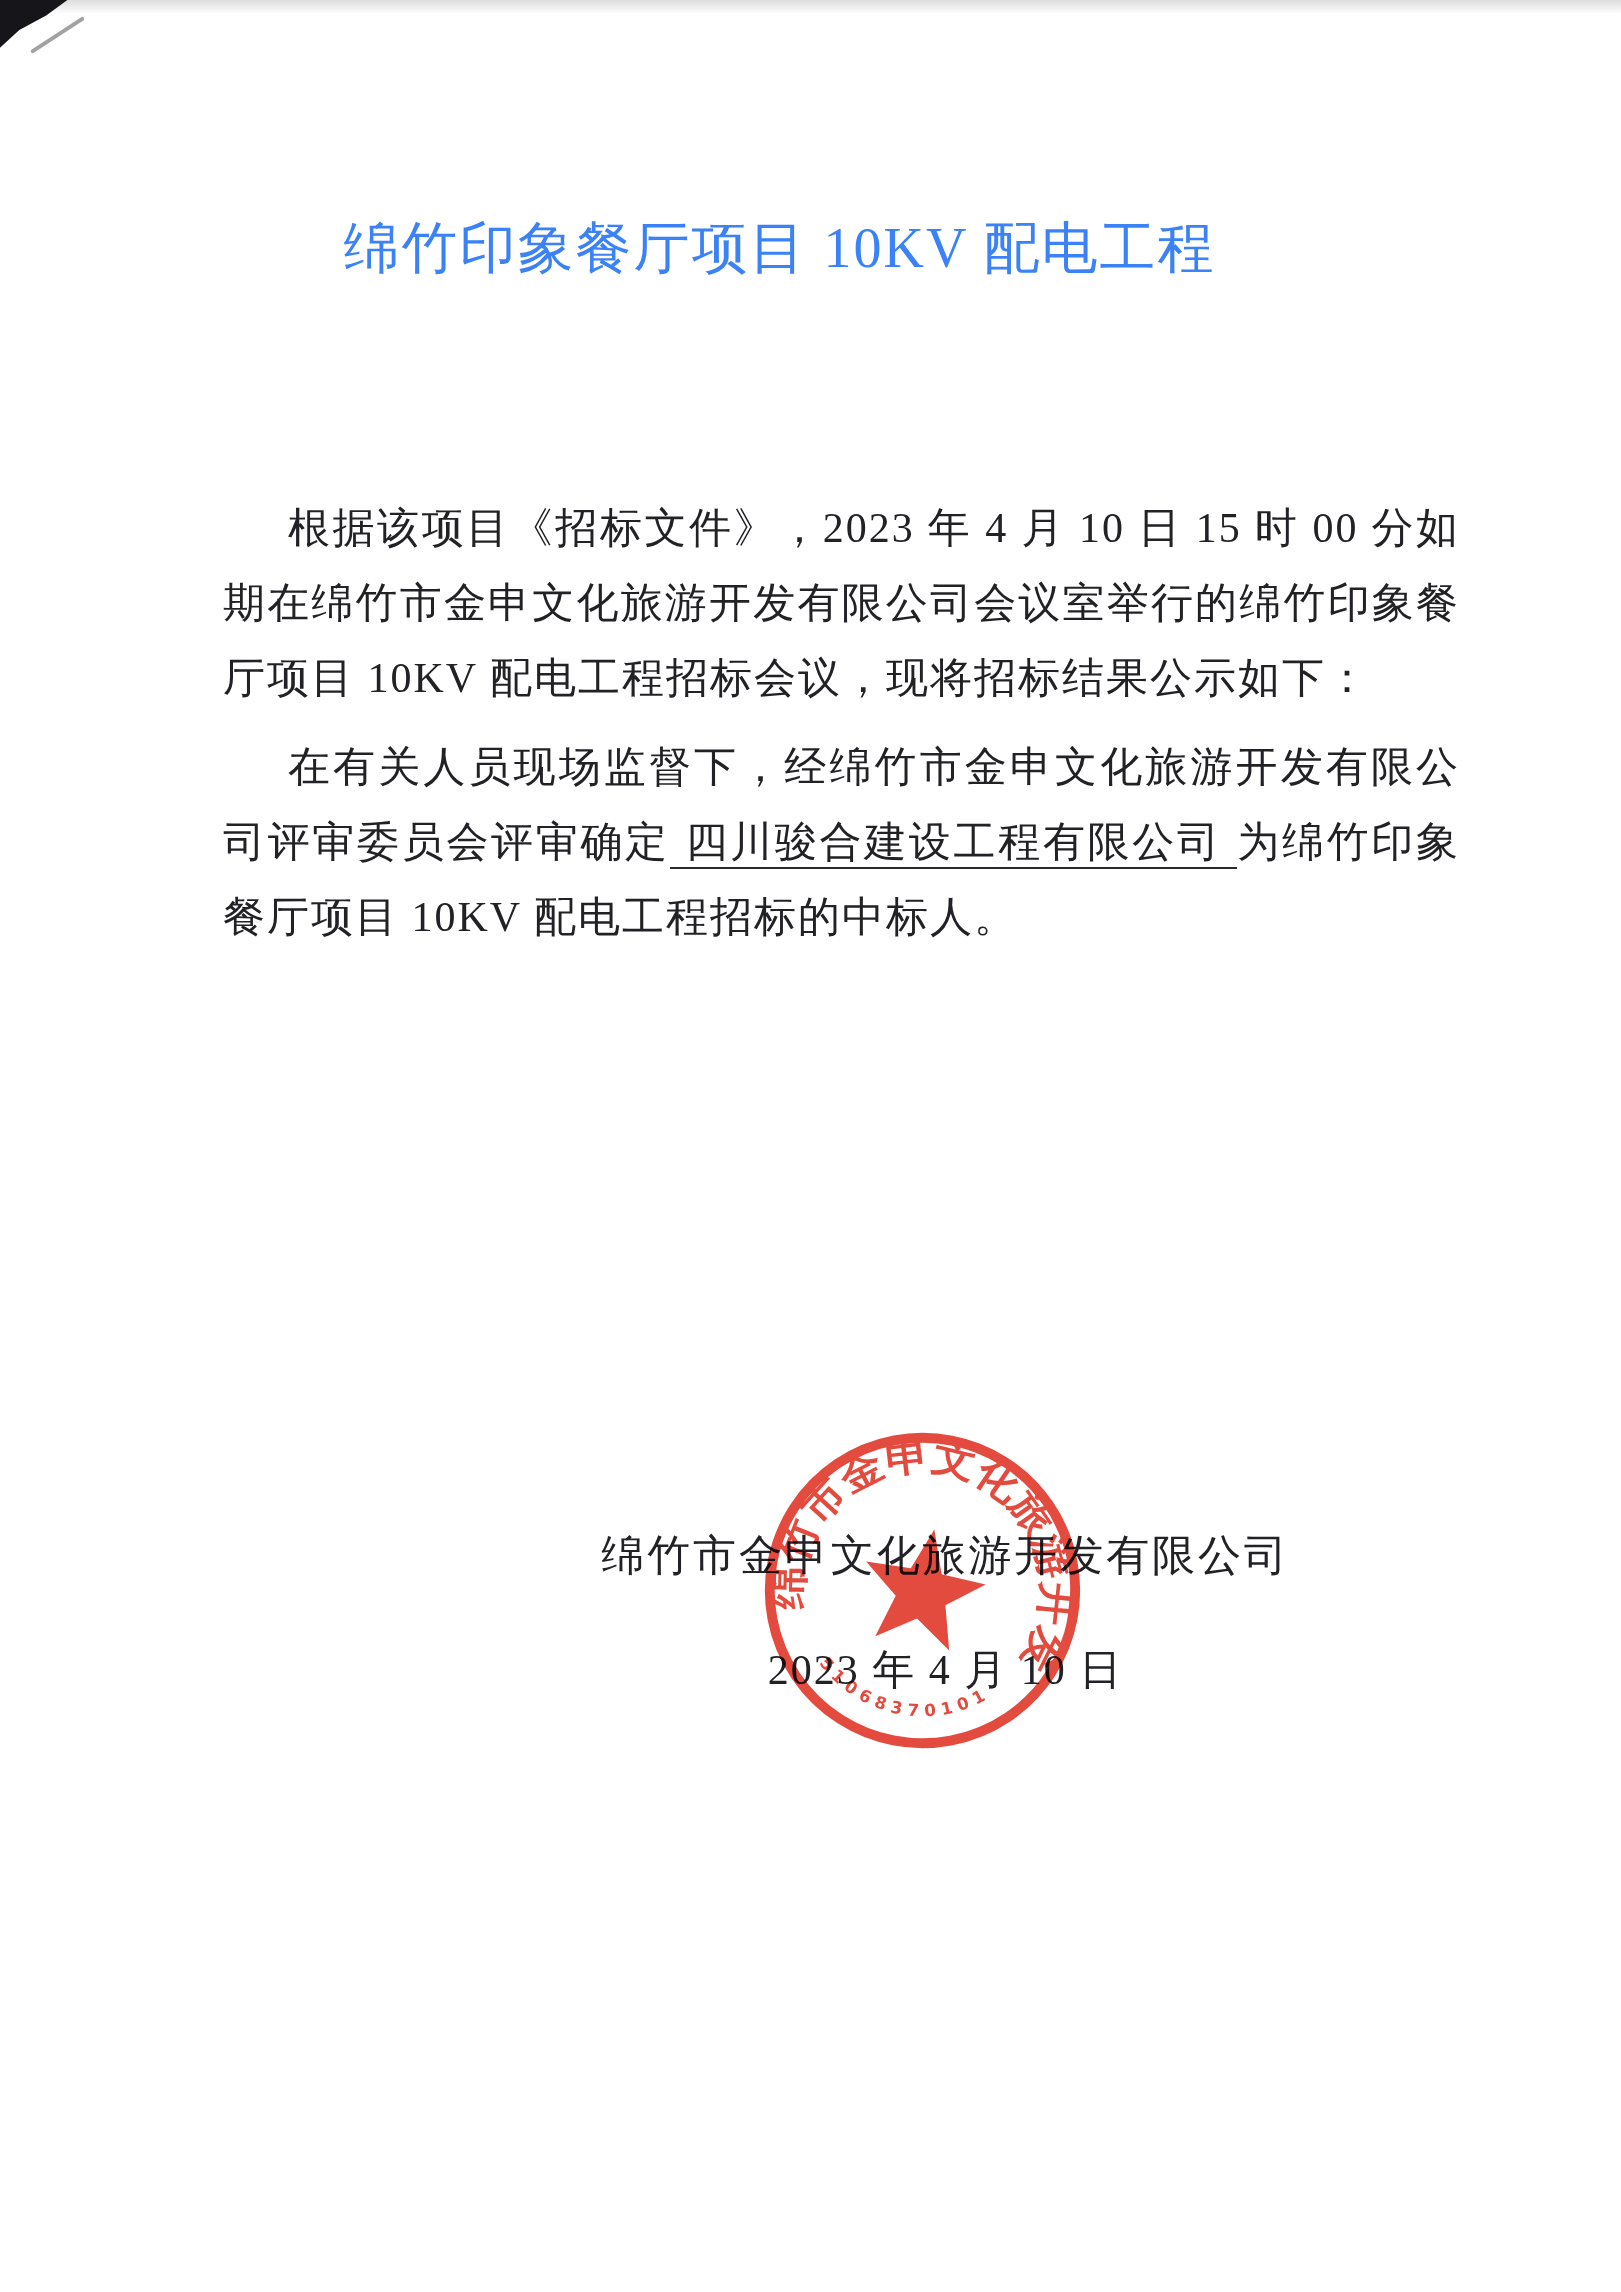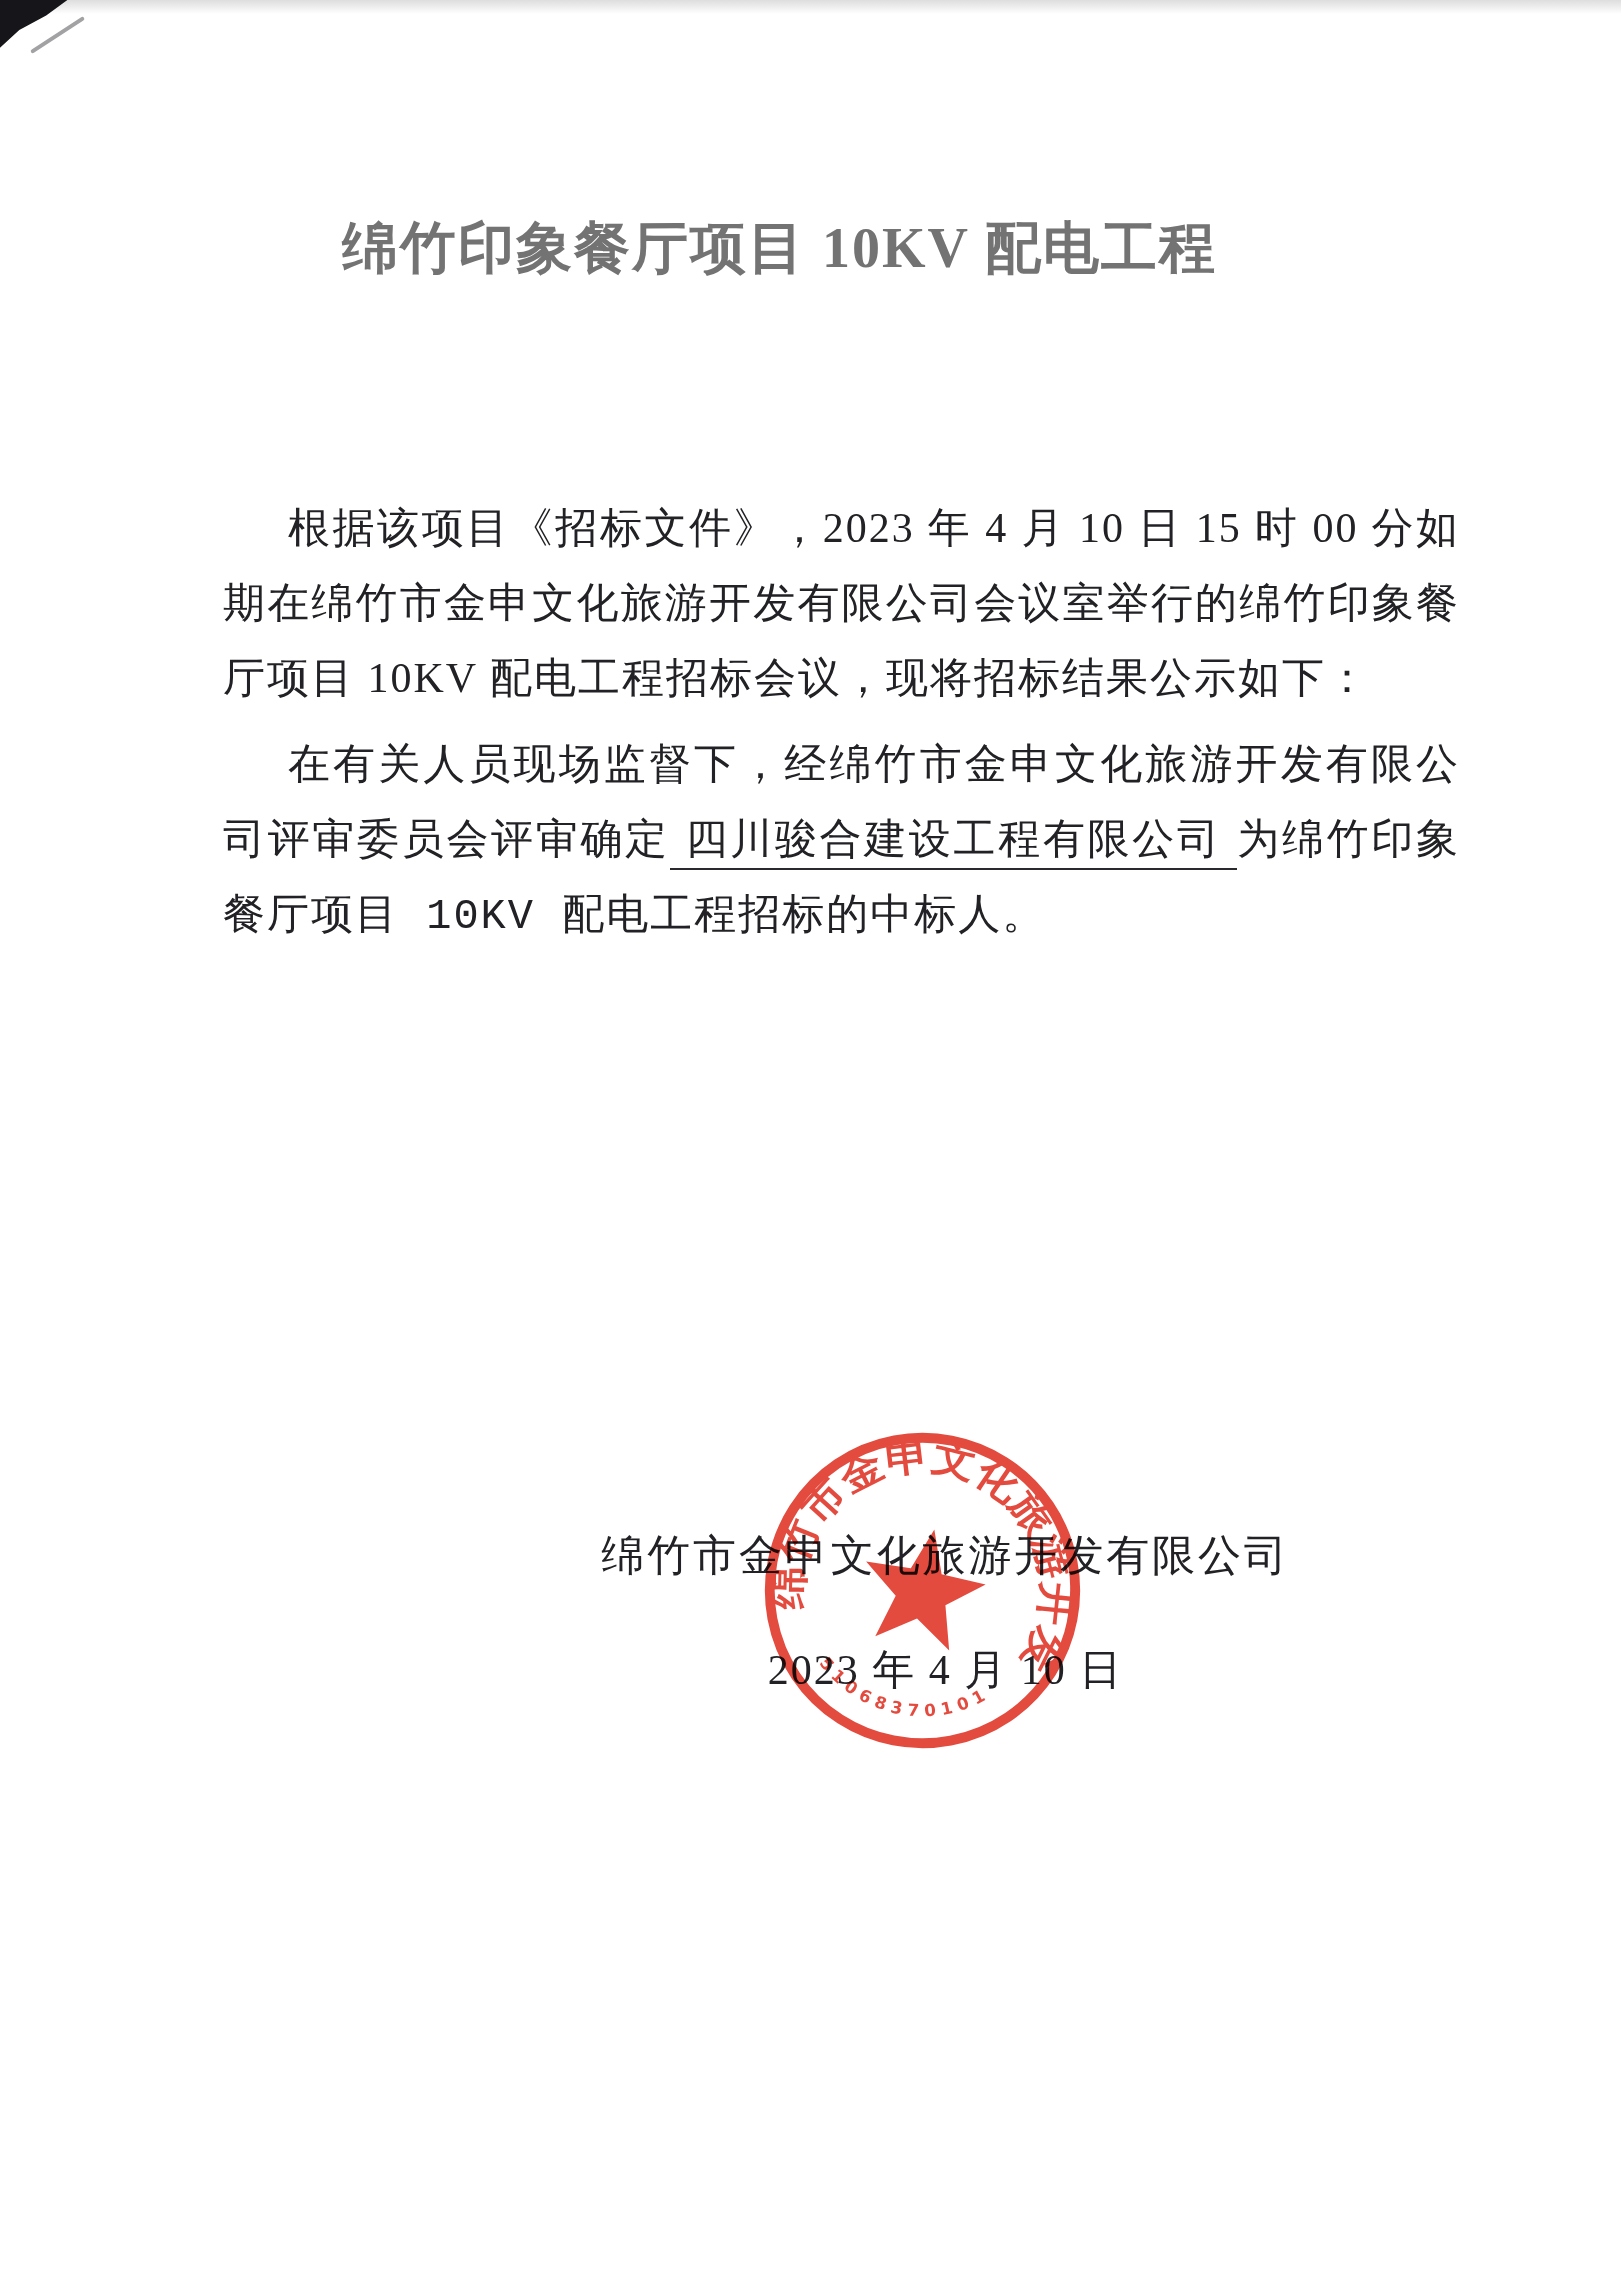--- a/index.html
+++ b/index.html
@@ -23,33 +23,33 @@
     background: #16161a;
     clip-path: polygon(0 0, 100% 0, 62% 38%, 30% 62%, 0 100%);
   }
   .scan-streak {
     position: absolute; left: 25.5px; top: 33px; width: 63px; height: 3.9px;
     background: #55555a; transform: rotate(-33deg); opacity: .55; border-radius: 2px;
   }
 
   .doc-title {
     position: absolute; top: 208px; left: 167px; width: 1225px;
-    text-align: center; font-weight: bold;
+    text-align: center; font-weight: normal;
     font-size: 56px; line-height: 80px; letter-spacing: 2px;
-    color: #737373;
+    color: #3b82f6;
   }
 
   .doc-body {
     position: absolute; top: 491px; left: 223px; width: 1237px;
     font-size: 42px; line-height: 75px; letter-spacing: 2px;
     text-align: justify; text-justify: inter-character;
     color: #222226;
   }
   .doc-body p { margin: 0; text-indent: 65px; }
-  .doc-body p + p { margin-top: 13.7px; font-family: Liberation Mono, monospace; }
+  .doc-body p + p { margin-top: 13.7px; }
   .winner-underline {
     border-bottom: 2.9px solid #2a2a2e;
     padding: 0 15.7px 2px 15.7px;
     white-space: nowrap;
   }
 
   .signature-block {
     position: absolute; top: 1527px; left: 431px; width: 1029px;
     text-align: center; color: #222226;
     font-size: 43px; letter-spacing: 2.9px;

